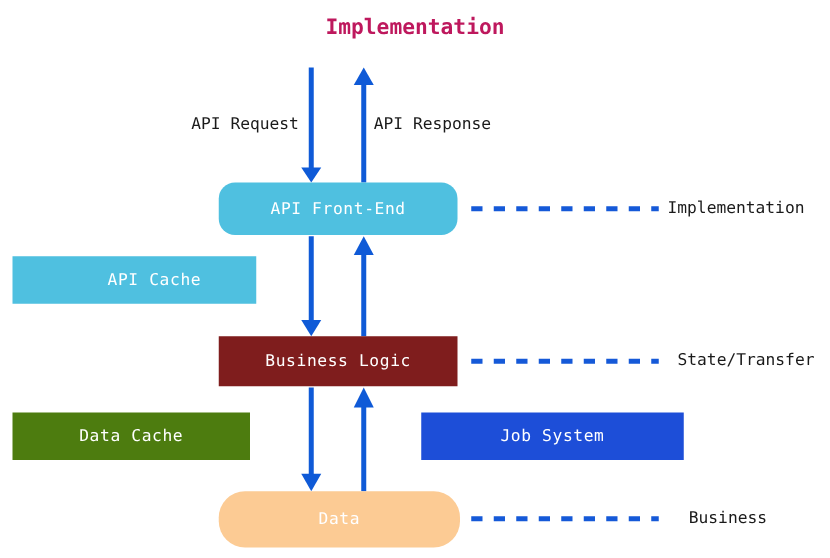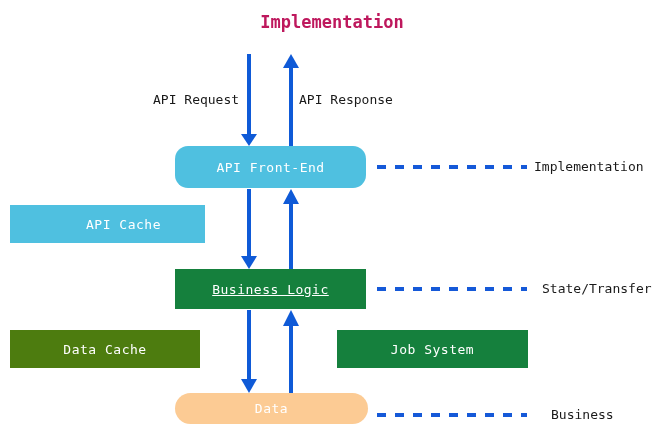--- a/index.html
+++ b/index.html
@@ -111,33 +111,33 @@
 </svg>
 
 <div class="box" style="left:175px; top:146px; width:191px; height:42px; background:#4FC0E0;border-radius:13px;">
   <span>API Front-End</span>
 </div>
 
 <div class="box" style="left:10px; top:205px; width:195px; height:38px; background:#4FC0E0;padding-left:32px;">
   <span>API Cache</span>
 </div>
 
-<div class="box" style="left:175px; top:269px; width:191px; height:40px; background:#15803d;text-decoration:underline;">
+<div class="box" style="left:175px; top:269px; width:191px; height:40px; background:#7f1d1d;">
   <span>Business Logic</span>
 </div>
 
 <div class="box" style="left:10px; top:330px; width:190px; height:38px; background:#4d7c0f;">
   <span>Data Cache</span>
 </div>
 
-<div class="box" style="left:337px; top:330px; width:191px; height:38px; background:#15803d;">
+<div class="box" style="left:337px; top:330px; width:210px; height:38px; background:#1d4ed8;">
   <span>Job System</span>
 </div>
 
-<div class="box" style="left:175px; top:393px; width:193px; height:31px; background:#FCCB94;border-radius:21px;">
+<div class="box" style="left:175px; top:393px; width:193px; height:45px; background:#FCCB94;border-radius:21px;">
   <span>Data</span>
 </div>
 
 <div class="edge-label" style="left:153px; top:92px;">API Request</div>
 <div class="edge-label" style="left:299px; top:92px;">API Response</div>
 
 <div class="side-label" style="left:534px; top:159px;">Implementation</div>
 <div class="side-label" style="left:542px; top:281px;">State/Transfer</div>
 <div class="side-label" style="left:551px; top:407px;">Business</div>
 

